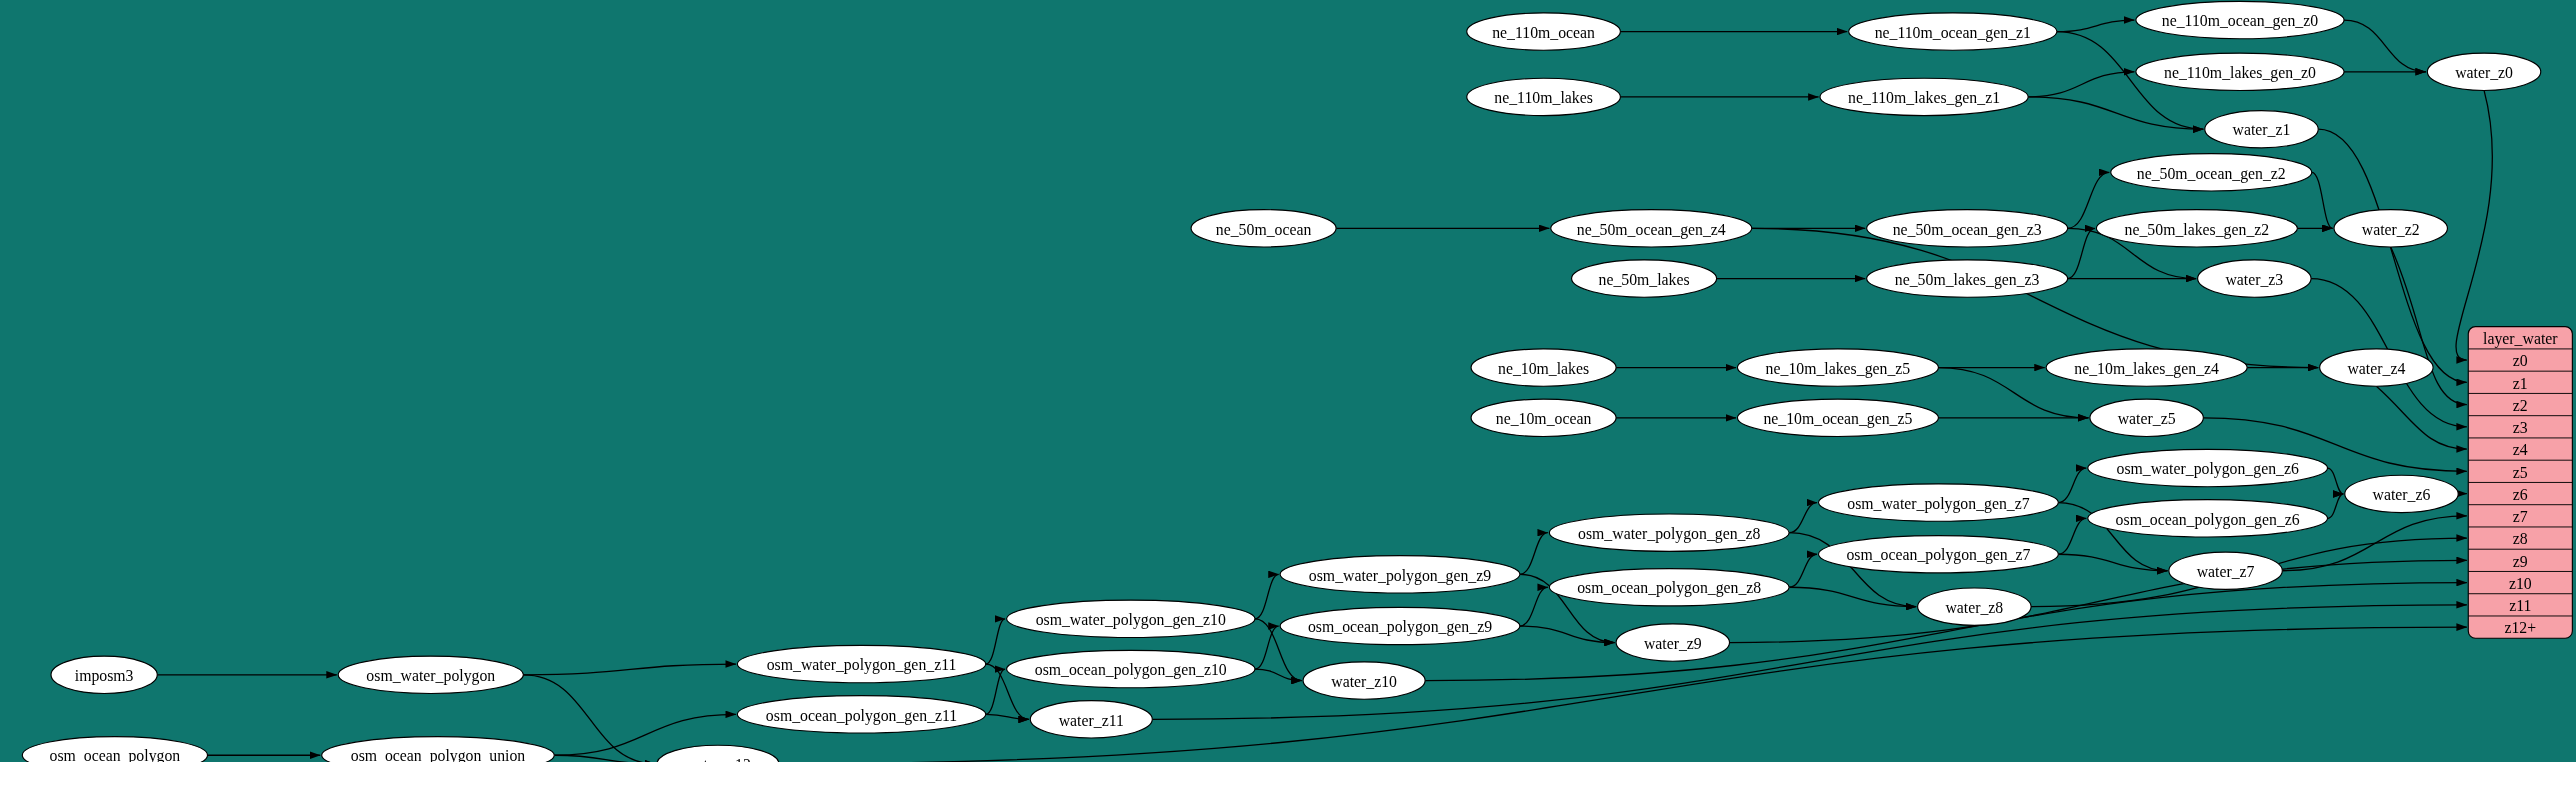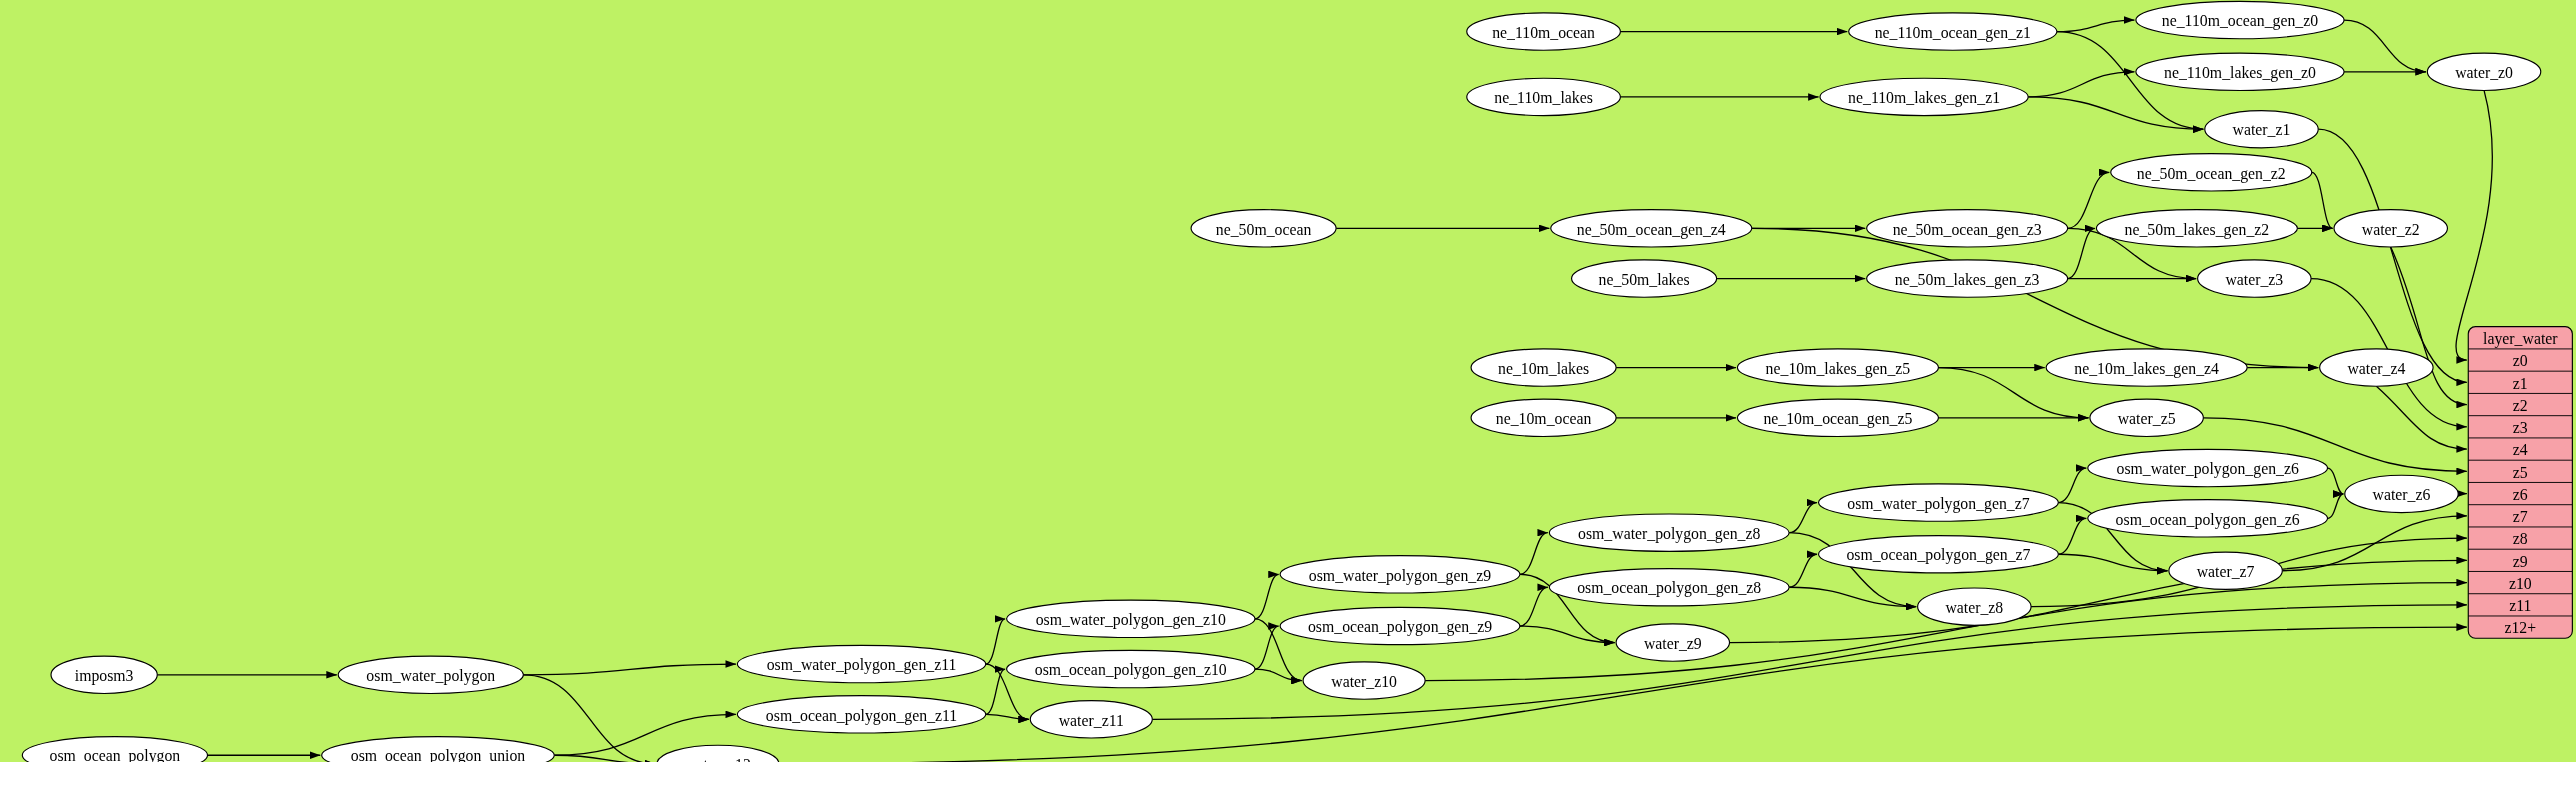--- a/index.html
+++ b/index.html
@@ -4,21 +4,21 @@
 <style>
   html, body {
     margin: 0;
     padding: 0;
     background: #ffffff;
   }
   .diagram-root {
     position: relative;
     width: 2576px;
     height: 762px;
-    background: #bef264;
+    background: #0f766e;
     overflow: hidden;
   }
   svg text {
     font-family: "Liberation Serif", "DejaVu Serif", serif;
     fill: #000000;
   }
 </style>
 </head>
 <body>
 

